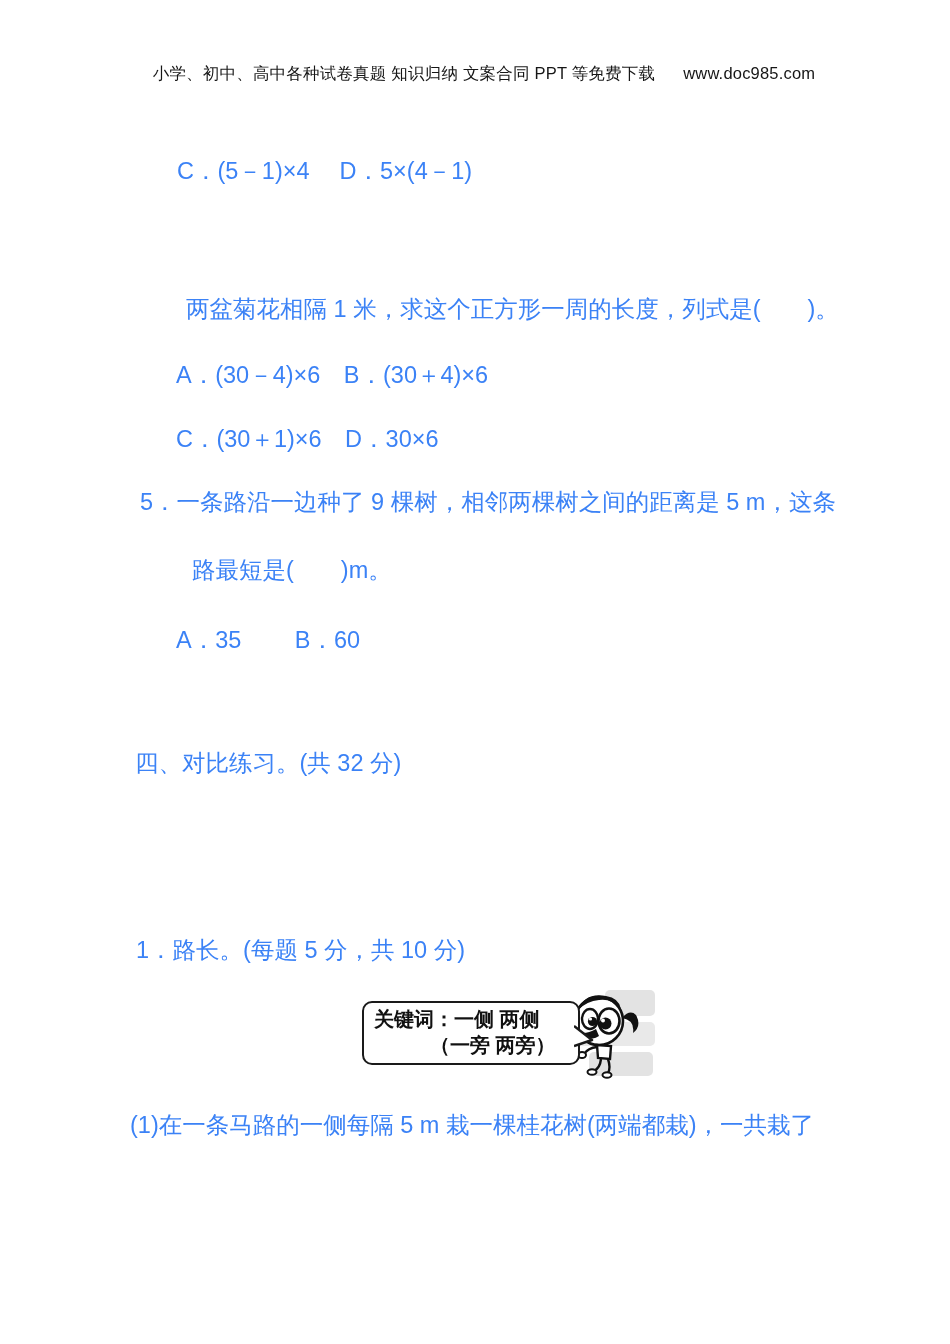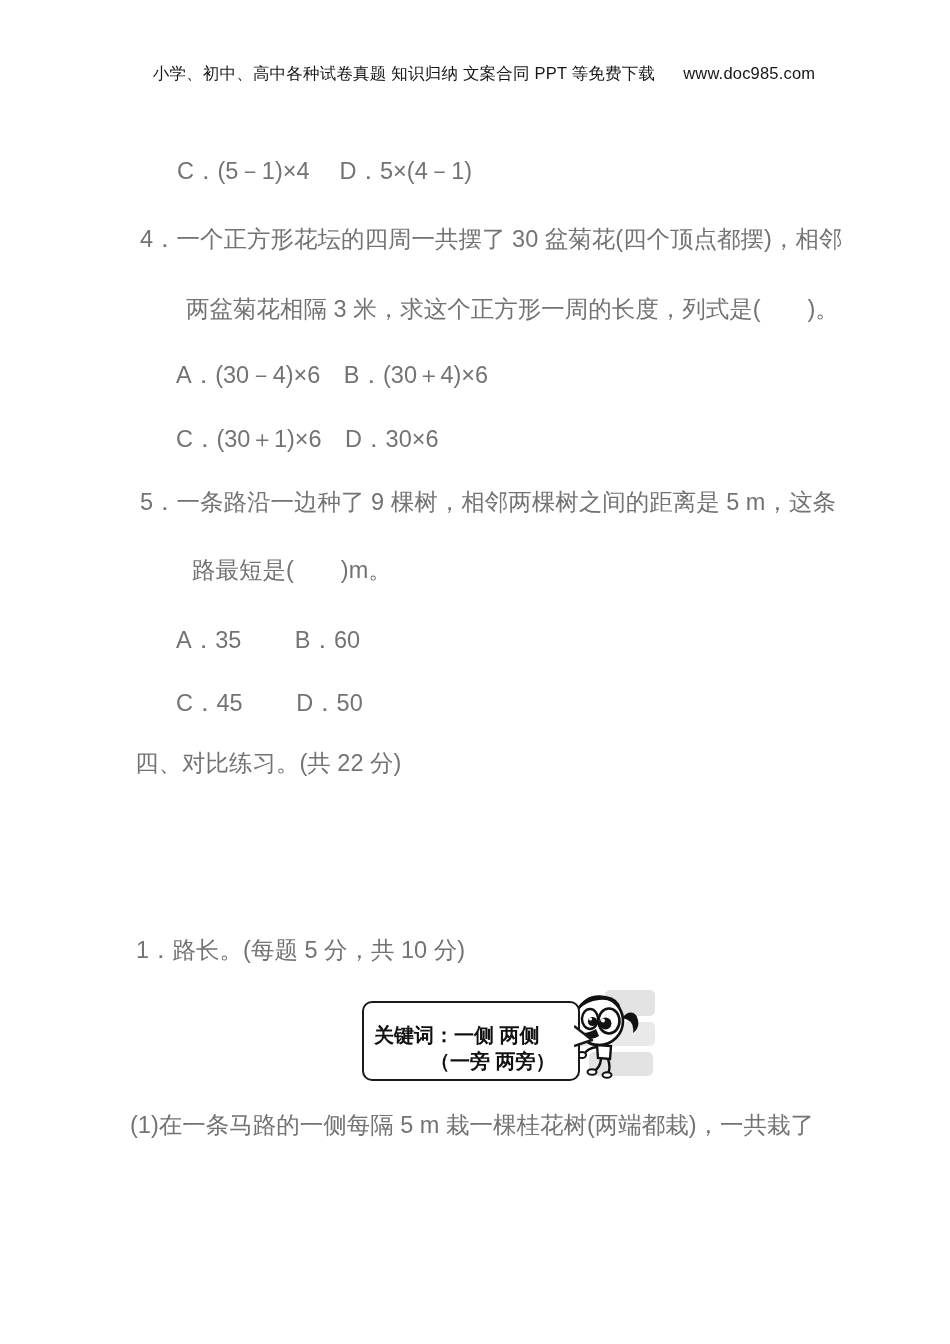--- a/index.html
+++ b/index.html
@@ -19,42 +19,42 @@
     color:#161616;
     white-space:nowrap;
     letter-spacing:0.2px;
   }
   .header .site{margin-left:28px;}
   .tline{
     position:absolute;
     font-size:23.5px;
     line-height:1.3;
     white-space:nowrap;
-    color:#737373;
+    color:#3b82f6;
   }
   .l1 {left:168px;top:156px;}
   .l2 {left:131px;top:224px;}
   .l3 {left:177px;top:294px;}
   .l4 {left:167px;top:360px;}
   .l5 {left:167px;top:424px;}
   .l6 {left:131px;top:487px;}
   .l7 {left:183px;top:555px;}
   .l8 {left:167px;top:625px;}
   .l9 {left:167px;top:688px;}
   .l10{left:126px;top:748px;}
   .l11{left:127px;top:935px;text-align:right;}
   .l12{left:121px;top:1110px;}
 
   .callout{
     position:absolute;left:353px;top:1001px;
     width:198px;
     background:#ffffff;
     border:2.5px solid #1a1a1a;
     border-radius:10px;
-    padding:19px 6px 5px 10px;
+    padding:3px 6px 5px 10px;
     z-index:2;
   }
   .callout .cl{
     font-size:20px;font-weight:bold;line-height:26px;white-space:nowrap;
   }
   .callout .cl2{margin-left:56px;}
   .callout .pointer{
     position:absolute;right:-18px;top:20px;
   }
   .mascot{
@@ -64,29 +64,27 @@
 </head>
 <body>
 
 <div class="page">
 
   <div class="header">
     <span>小学、初中、高中各种试卷真题 知识归纳 文案合同 PPT 等免费下载</span><span class="site">www.doc985.com</span>
   </div>
 
   <div class="tline l1">C．(5－1)×4　 D．5×(4－1)</div>
-  <div class="tline l2">4．一个正方形花坛的四周一共摆了 30 盆菊花(四个顶点都摆)，相邻</div>
-  <div class="tline l3">两盆菊花相隔 3 米，求这个正方形一周的长度，列式是(　　)。</div>
+  <div class="tline l3">两盆菊花相隔 1 米，求这个正方形一周的长度，列式是(　　)。</div>
   <div class="tline l4">A．(30－4)×6　B．(30＋4)×6</div>
   <div class="tline l5">C．(30＋1)×6　D．30×6</div>
   <div class="tline l6">5．一条路沿一边种了 9 棵树，相邻两棵树之间的距离是 5 m，这条</div>
   <div class="tline l7">路最短是(　　)m。</div>
   <div class="tline l8">A．35　　 B．60</div>
-  <div class="tline l9">C．45　　 D．50</div>
-  <div class="tline l10">四、对比练习。(共 22 分)</div>
+  <div class="tline l10">四、对比练习。(共 32 分)</div>
   <div class="tline l11">1．路长。(每题 5 分，共 10 分)</div>
   <div class="tline l12">(1)在一条马路的一侧每隔 5 m 栽一棵桂花树(两端都栽)，一共栽了</div>
 
   <div class="callout">
     <div class="cl">关键词：一侧 两侧</div>
     <div class="cl cl2">（一旁 两旁）</div>
     <svg class="pointer" width="22" height="26" viewBox="0 0 22 26">
       <path d="M0,3 L18,17 L0,23" fill="#ffffff" stroke="#1a1a1a" stroke-width="2.5" stroke-linejoin="round"></path>
     </svg>
   </div>

